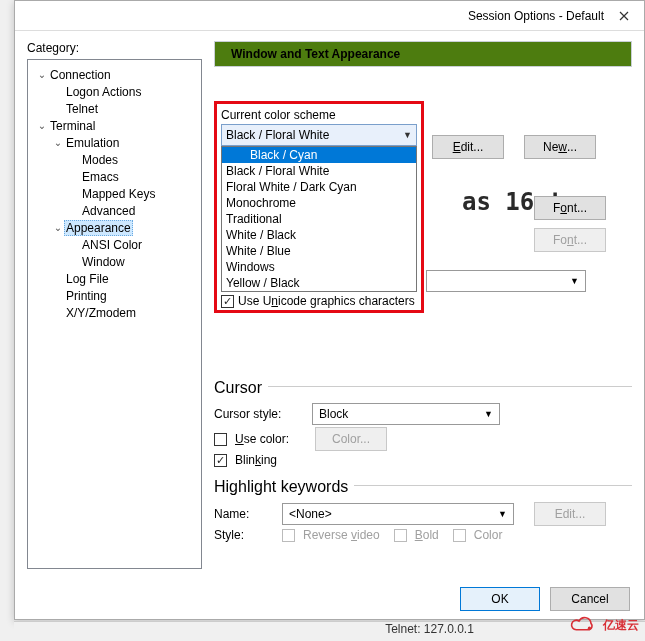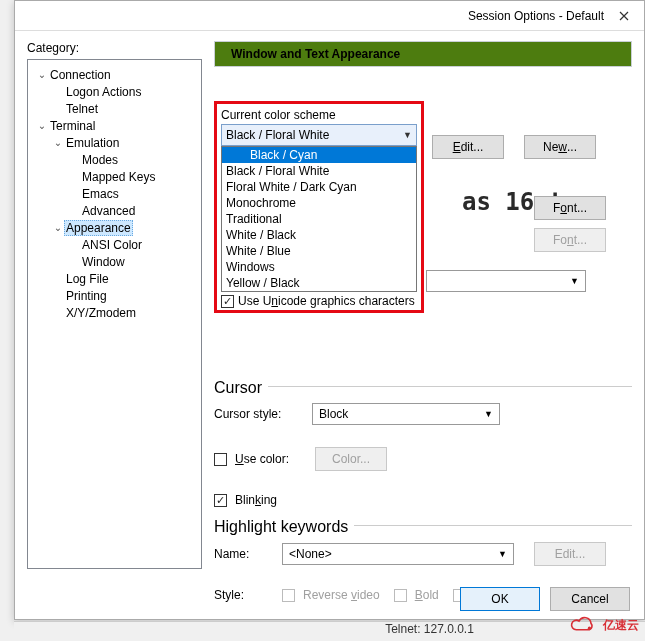--- a/index.html
+++ b/index.html
@@ -27,21 +27,21 @@
   .combo-closed .arrow { font-size: 9px; color: #333; }
   .dropdown-list { border: 1px solid #767676; background: #fff; }
   .dropdown-item { padding: 1px 4px; height: 16px; line-height: 15px; cursor: default; }
   .dropdown-item.hl { background: #0078d7; color: #fff; padding-left: 28px; }
   .chk-row { display: flex; align-items: center; gap: 4px; margin-top: 2px; }
   .chk { width: 13px; height: 13px; border: 1px solid #333; display: inline-flex; align-items: center; justify-content: center; font-size: 10px; background: #fff; }
   .chk.checked::after { content: "✓"; color: #222; font-size: 11px; line-height: 1; }
   .btn { border: 1px solid #adadad; background: #e1e1e1; height: 24px; min-width: 72px; display: inline-flex; align-items: center; justify-content: center; cursor: pointer; padding: 0 10px; }
   .btn.disabled { color: #a0a0a0; border-color: #c8c8c8; background: #efefef; cursor: default; }
   .btn.primary { border: 1px solid #0078d7; background: #e5f1fb; }
-  .row { display: flex; align-items: center; gap: 8px; margin-top: 22px; }
+  .row { display: flex; align-items: center; gap: 8px; margin-top: 2px; }
   .font-preview { font-family: Consolas, monospace; font-size: 24px; font-weight: bold; color: #2a2a2a; position: absolute; left: 430px; top: 188px; margin-left: 32px; }
   .fieldset-line { border-top: 1px solid #ccc; margin-top: 14px; position: relative; }
   .fieldset-title { position: absolute; top: -8px; left: 0; background: #fff; padding-right: 6px; font-size: 16px; }
   .cursor-group { margin-top: 130px; }
   .select { border: 1px solid #999; height: 22px; display: flex; align-items: center; justify-content: space-between; padding: 0 6px; background: #fff; min-width: 160px; }
   .select .arrow { font-size: 9px; }
   .footer { position: absolute; bottom: 8px; right: 14px; display: flex; gap: 10px; }
   .statusbar { position: absolute; bottom: 0; left: 14px; right: 0; height: 20px; background: #f0f0f0; border-top: 1px solid #ccc; display: flex; align-items: center; padding: 0 8px; gap: 20px; color: #333; overflow: hidden; flex-direction: column; }
   .watermark { position: absolute; right: 6px; bottom: 6px; color: #d82f36; font-weight: bold; font-size: 18px; display: flex; align-items: center; gap: 4px; }
   .watermark svg { width: 32px; height: 20px; }
@@ -88,25 +88,25 @@
           <div class="tree-item i1">
             <span class="tree-toggle">⌄</span>
             <span class="tree-label">Emulation</span>
           </div>
           <div class="tree-item i2">
             <span class="tree-toggle"></span>
             <span class="tree-label">Modes</span>
           </div>
           <div class="tree-item i2">
             <span class="tree-toggle"></span>
+            <span class="tree-label">Emacs</span>
+          </div>
+          <div class="tree-item i2">
+            <span class="tree-toggle"></span>
             <span class="tree-label">Mapped Keys</span>
-          </div>
-          <div class="tree-item i2">
-            <span class="tree-toggle"></span>
-            <span class="tree-label">Emacs</span>
           </div>
           <div class="tree-item i2">
             <span class="tree-toggle"></span>
             <span class="tree-label">Advanced</span>
           </div>
           <div class="tree-item i1 tree-sel">
             <span class="tree-toggle">⌄</span>
             <span class="tree-label">Appearance</span>
           </div>
           <div class="tree-item i2">

